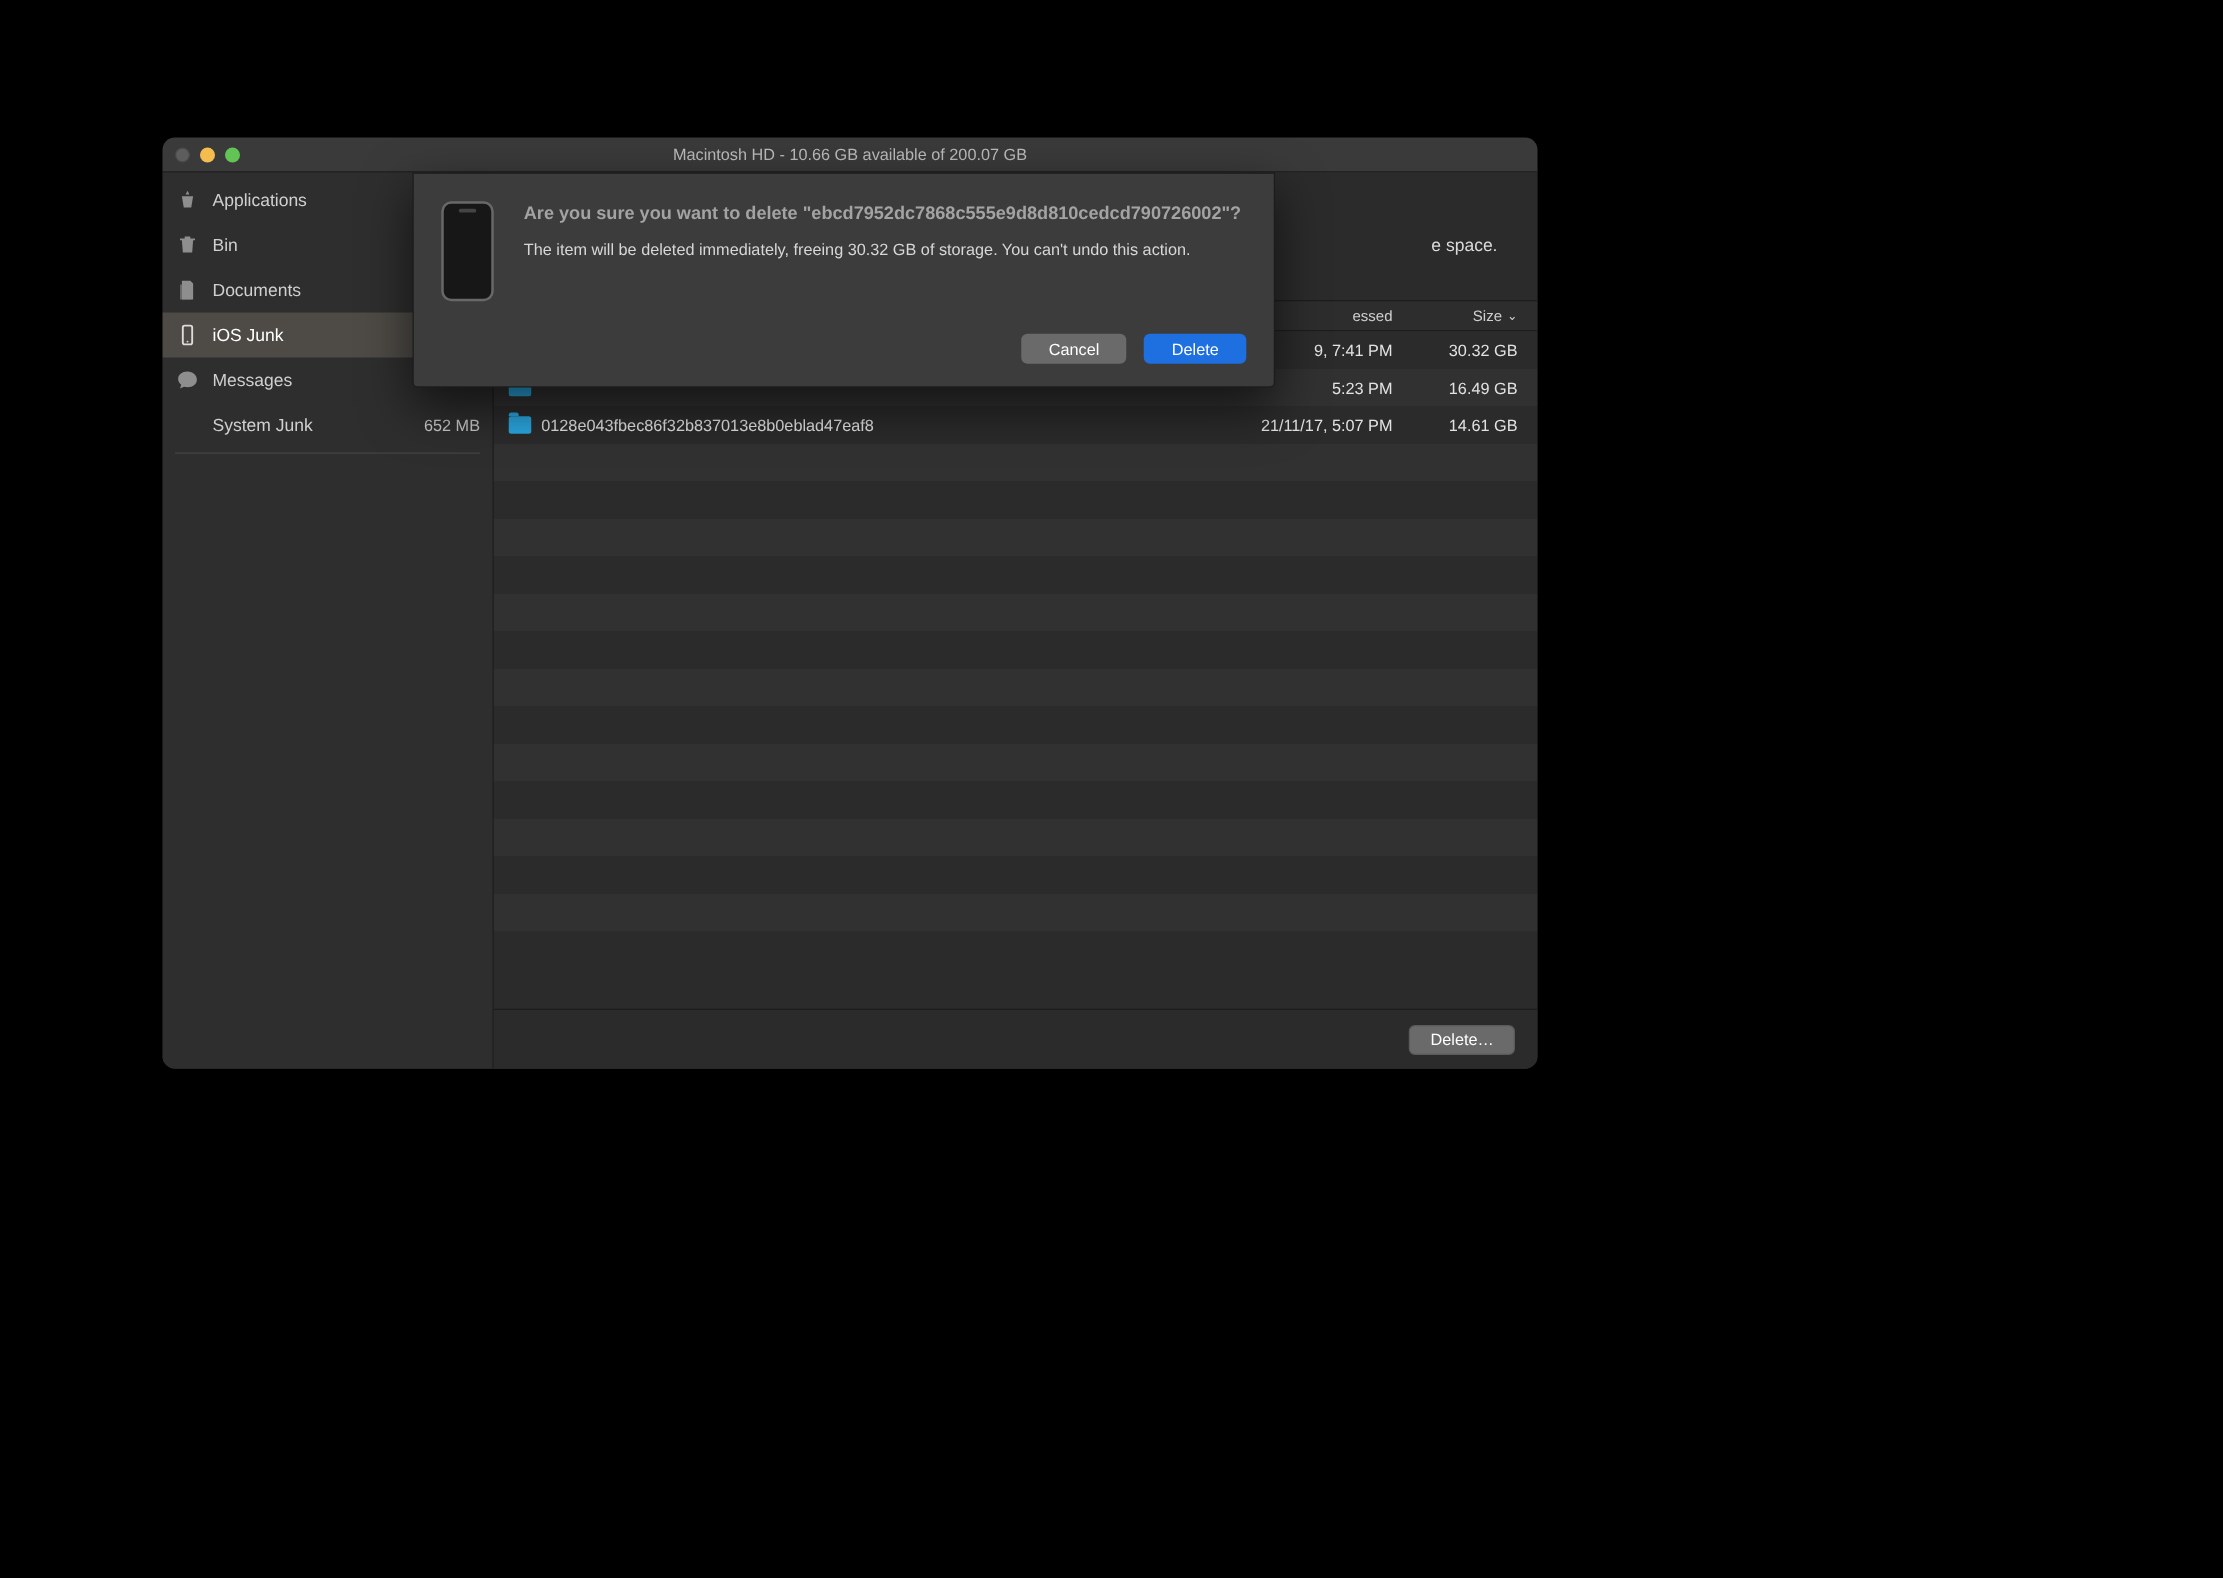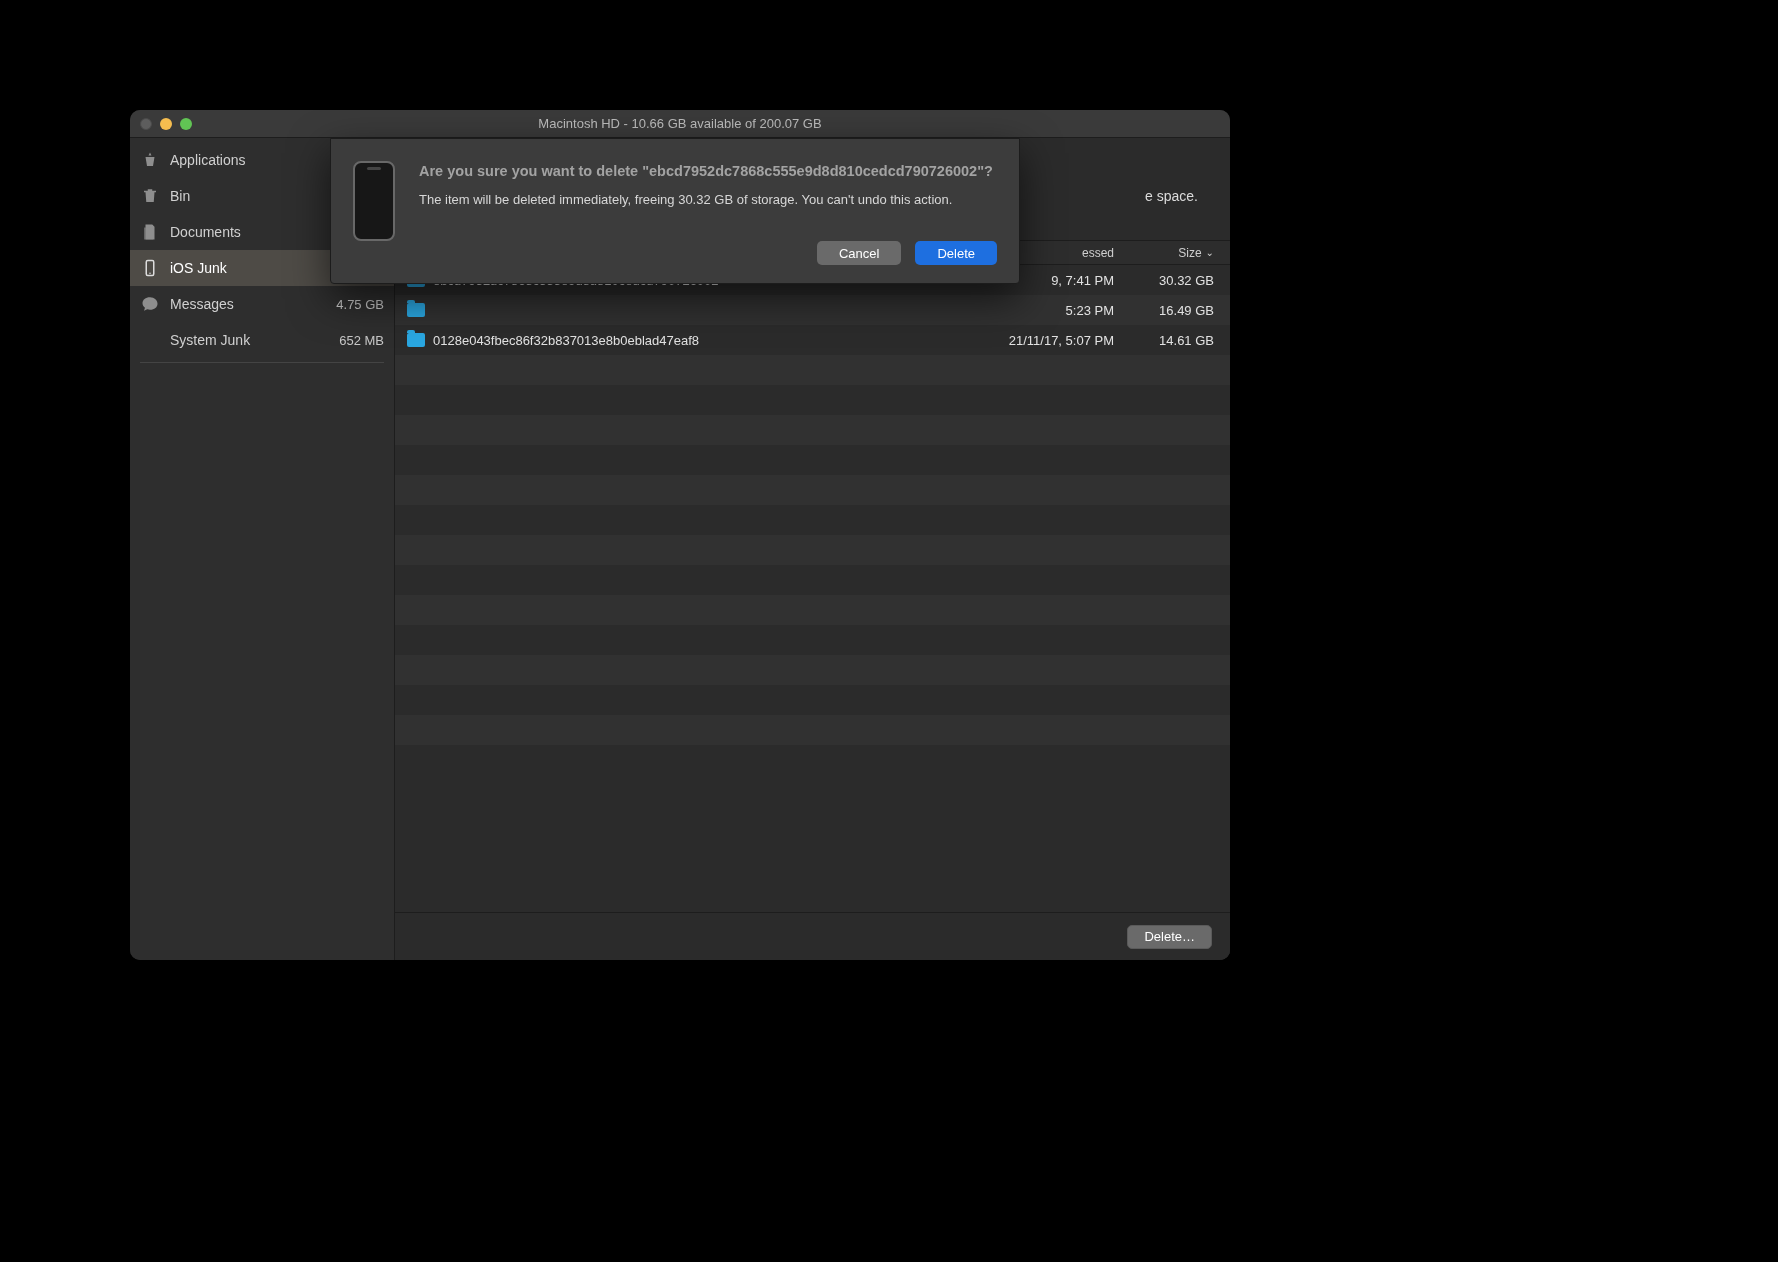--- a/index.html
+++ b/index.html
@@ -1,19 +1,19 @@
 <!DOCTYPE html>
 <html><head>
 <meta charset="utf-8">
 <style>
   * { margin:0; padding:0; box-sizing:border-box; font-family:-apple-system,"Helvetica Neue",Helvetica,Arial,sans-serif; -webkit-font-smoothing:antialiased; }
   body { background:#000; width:1778px; height:1262px; overflow:hidden; position:relative; }
 
   
-  .window-wrap { position:absolute; left:130px; top:110px; width:1100px; height:850px; border-radius:10px; overflow:hidden; box-shadow:0 25px 60px 5px rgba(0,0,0,.8),0 0 0 1px rgba(0,0,0,.8); background:#2b2b2b; }
+  .window-wrap { position:absolute; left:130px; top:110px; width:1100px; height:745px; border-radius:10px; overflow:hidden; box-shadow:0 25px 60px 5px rgba(0,0,0,.8),0 0 0 1px rgba(0,0,0,.8); background:#2b2b2b; }
 
   
   .titlebar { height:28px; background:#3a3a3a; display:flex; align-items:center; padding:0 10px; border-bottom:1px solid #1d1d1d; position:relative; }
   .traffic { display:flex; gap:8px; }
   .dot { width:12px; height:12px; border-radius:50%; }
   .dot.close { background:#5d5d5d; border:1px solid #4a4a4a; }
   .dot.min   { background:#f5bd4f; }
   .dot.max   { background:#61c454; }
   .title-text { position:absolute; left:0; right:0; text-align:center; font-size:13px; color:#bcbcbc; pointer-events:none; }
 
@@ -56,21 +56,21 @@
   .footer { height:48px; border-top:1px solid #1d1d1d; display:flex; align-items:center; justify-content:flex-end; padding:0 18px; background:#2b2b2b;}
   .footer button { height:24px; padding:0 16px; font-size:13px; border-radius:5px; border:1px solid #5a5a5a; background:#6a6a6a; color:#fff; cursor:default;}
 
   
   .modal { position:absolute; top:28px; left:200px; width:690px; background:#3c3c3c; border:1px solid #1c1c1c; border-radius:0 0 4px 4px; box-shadow:0 15px 40px rgba(0,0,0,.6); padding:22px 22px 18px 22px; }
   .modal-inner { display:flex; gap:24px; }
   .phone-icon { width:42px; height:80px; border-radius:8px; background:#171717; border:2px solid #686868; position:relative; flex:none;}
   .phone-icon::before{content:"";position:absolute;top:4px;left:50%;transform:translateX(-50%);width:14px;height:3px;border-radius:2px;background:#444;}
   .modal-text h2 { font-size:14.5px; font-weight:600; color:#a3a3a3; line-height:1.4; }
   .modal-text p  { font-size:13px; color:#d7d7d7; margin-top:10px; line-height:1.4; }
-  .modal-buttons { display:flex; justify-content:flex-end; gap:14px; }
+  .modal-buttons { display:flex; justify-content:flex-end; gap:14px; margin-top:26px; }
   .btn { height:24px; padding:0 22px; font-size:13px; border-radius:5px; border:none; cursor:default; }
   .btn.cancel { background:#6a6a6a; color:#fff; }
   .btn.delete { background:#1e6fe0; color:#fff; }
 
   
   .icon svg { width:18px; height:18px; fill:#8e8e8e; }
   .side-item.selected .icon svg{ fill:#dcdcdc; }
 </style>
 </head>
 <body>

